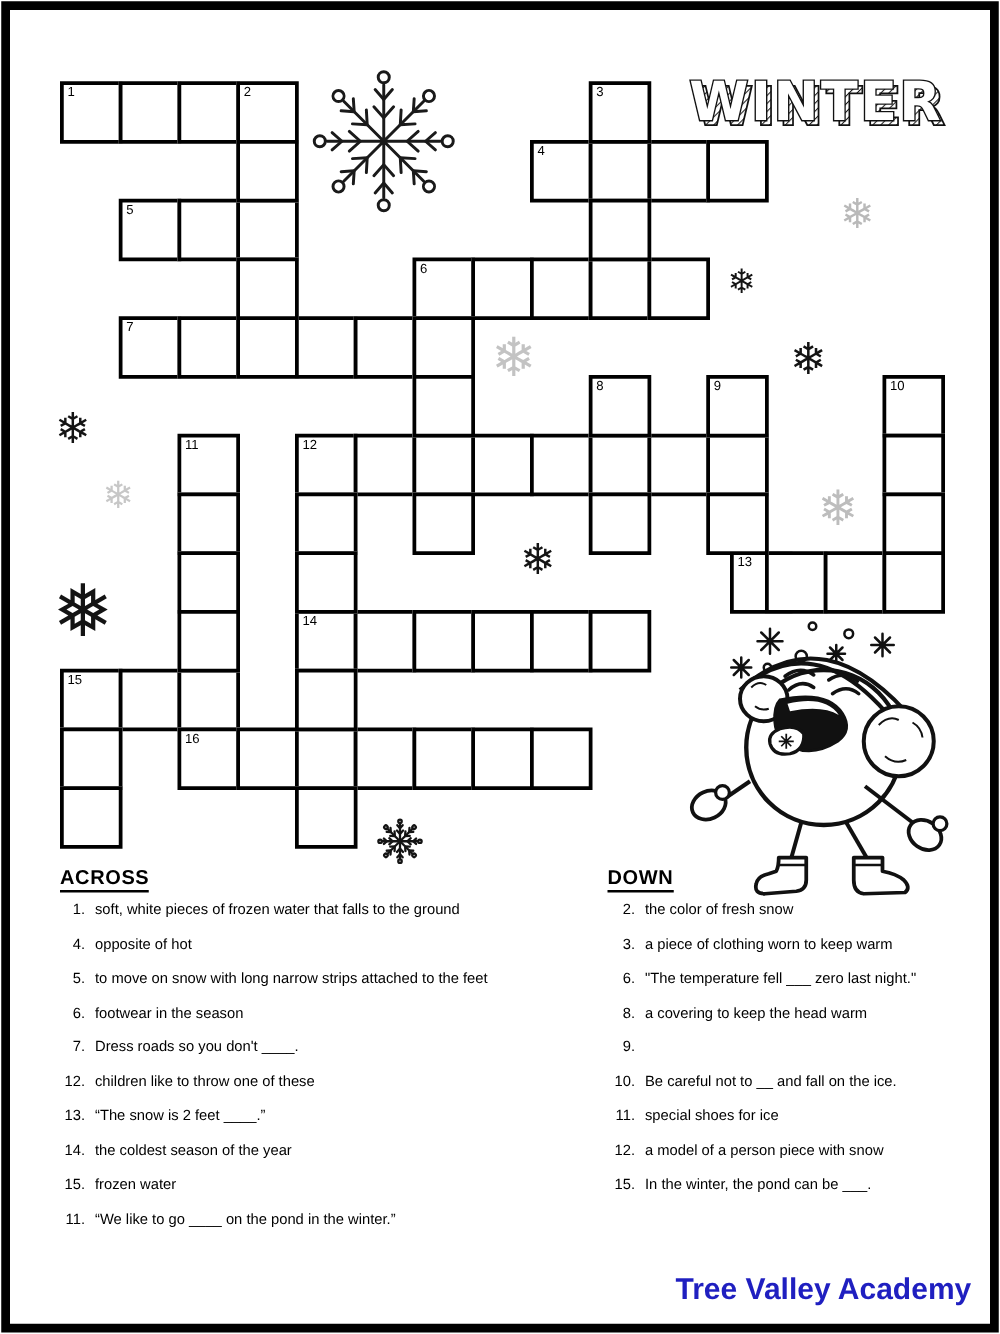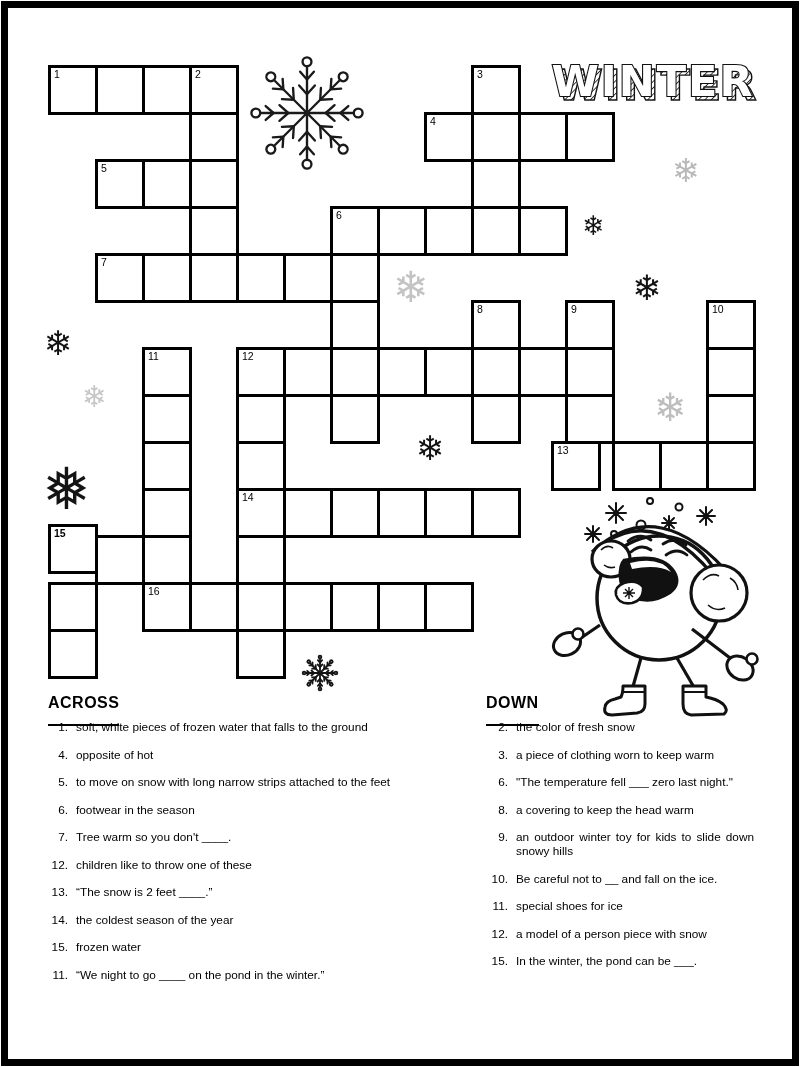--- a/index.html
+++ b/index.html
@@ -13,21 +13,21 @@
         border:3px solid #000;background:#fff;}
   .cellnum{position:absolute;top:0px;left:3px;font-size:10.5px;line-height:12px;
         color:#000;font-family:"Liberation Sans",sans-serif;}
   .uflake{position:absolute;line-height:0.95;font-family:"DejaVu Sans",sans-serif;}
   .title-svg{position:absolute;left:546px;top:48px;z-index:2;}
   .character-svg{position:absolute;left:540px;top:492px;z-index:3;}
   .clues{position:absolute;z-index:2;font-size:11.8px;line-height:14px;color:#000;}
   .clues.across{left:48px;top:696px;width:356px;}
   .clues.down{left:486px;top:696px;width:300px;}
   .clue-heading{font-size:16px;font-weight:bold;letter-spacing:0.5px;margin-bottom:10px;}
-  .clue-heading span{border-bottom:2.5px solid #000;padding-bottom:13px;}
+  .clue-heading span{border-bottom:2.5px solid #000;padding-bottom:1px;}
   .clue{display:flex;margin-bottom:13.5px;}
   .cnum{flex:0 0 20px;text-align:right;margin-right:8px;}
   .clues.down .cnum{flex:0 0 22px;}
   .ctext{flex:0 1 auto;}
   .clues.across .ctext{max-width:326px;}
   .clues.down .ctext{max-width:238px;text-align:justify;}
   .footer{position:absolute;right:23px;top:1018px;font-size:24px;font-weight:bold;
         z-index:2;font-family:"Liberation Sans",sans-serif;}
   svg text{font-family:"DejaVu Sans",sans-serif;}
 </style>
@@ -114,35 +114,35 @@
       <div class="cell" style="left: 236px; top: 347px;">
         <span class="cellnum">12</span>
       </div>
       <div class="cell" style="left: 283px; top: 347px;"></div>
       <div class="cell" style="left: 330px; top: 347px;"></div>
       <div class="cell" style="left: 377px; top: 347px;"></div>
       <div class="cell" style="left: 424px; top: 347px;"></div>
       <div class="cell" style="left: 471px; top: 347px;"></div>
       <div class="cell" style="left: 518px; top: 347px;"></div>
       <div class="cell" style="left: 565px; top: 347px;"></div>
-      <div class="cell" style="left: 551px; top: 441px;">
+      <div class="cell" style="left: 584px; top: 441px;">
         <span class="cellnum">13</span>
       </div>
       <div class="cell" style="left: 612px; top: 441px;"></div>
       <div class="cell" style="left: 659px; top: 441px;"></div>
       <div class="cell" style="left: 706px; top: 441px;"></div>
       <div class="cell" style="left: 236px; top: 488px;">
         <span class="cellnum">14</span>
       </div>
       <div class="cell" style="left: 283px; top: 488px;"></div>
       <div class="cell" style="left: 330px; top: 488px;"></div>
       <div class="cell" style="left: 377px; top: 488px;"></div>
       <div class="cell" style="left: 424px; top: 488px;"></div>
       <div class="cell" style="left: 471px; top: 488px;"></div>
-      <div class="cell" style="left: 48px; top: 524px; font-weight: bold;">
+      <div class="cell" style="left: 48px; top: 535px;">
         <span class="cellnum">15</span>
       </div>
       <div class="cell" style="left: 95px; top: 535px;"></div>
       <div class="cell" style="left: 142px; top: 535px;"></div>
       <div class="cell" style="left: 142px; top: 582px;">
         <span class="cellnum">16</span>
       </div>
       <div class="cell" style="left: 189px; top: 582px;"></div>
       <div class="cell" style="left: 236px; top: 582px;"></div>
       <div class="cell" style="left: 283px; top: 582px;"></div>
@@ -261,41 +261,41 @@
         <div class="clue">
           <span class="cnum">5.</span>
           <span class="ctext">to move on snow with long narrow strips attached to the feet</span>
         </div>
         <div class="clue">
           <span class="cnum">6.</span>
           <span class="ctext">footwear in the season</span>
         </div>
         <div class="clue">
           <span class="cnum">7.</span>
-          <span class="ctext">Tree warm so you don't ____.</span>
+          <span class="ctext">Dress roads so you don't ____.</span>
         </div>
         <div class="clue">
           <span class="cnum">12.</span>
           <span class="ctext">children like to throw one of these</span>
         </div>
         <div class="clue">
           <span class="cnum">13.</span>
           <span class="ctext">“The snow is 2 feet ____.”</span>
         </div>
         <div class="clue">
           <span class="cnum">14.</span>
           <span class="ctext">the coldest season of the year</span>
         </div>
         <div class="clue">
           <span class="cnum">15.</span>
           <span class="ctext">frozen water</span>
         </div>
         <div class="clue">
           <span class="cnum">11.</span>
-          <span class="ctext">“We night to go ____ on the pond in the winter.”</span>
+          <span class="ctext">“We like to go ____ on the pond in the winter.”</span>
         </div>
       </div>
   </div>
 
   <div class="clues down">
     <div class="clue-heading">
       <span>DOWN</span>
     </div>
     <div id="down-list">
         <div class="clue">
@@ -309,34 +309,34 @@
         <div class="clue">
           <span class="cnum">6.</span>
           <span class="ctext">"The temperature fell ___ zero last night."</span>
         </div>
         <div class="clue">
           <span class="cnum">8.</span>
           <span class="ctext">a covering to keep the head warm</span>
         </div>
         <div class="clue">
           <span class="cnum">9.</span>
-          <span class="ctext">an outdoor winter toy for kids to slide down snowy hills</span>
         </div>
         <div class="clue">
           <span class="cnum">10.</span>
           <span class="ctext">Be careful not to __ and fall on the ice.</span>
         </div>
         <div class="clue">
           <span class="cnum">11.</span>
           <span class="ctext">special shoes for ice</span>
         </div>
         <div class="clue">
           <span class="cnum">12.</span>
           <span class="ctext">a model of a person piece with snow</span>
         </div>
         <div class="clue">
           <span class="cnum">15.</span>
           <span class="ctext">In the winter, the pond can be ___.</span>
         </div>
       </div>
   </div>
 
+  <div class="footer" style="color: rgb(31, 31, 192);">Tree Valley Academy</div>
 </div>
 
 </body></html>

